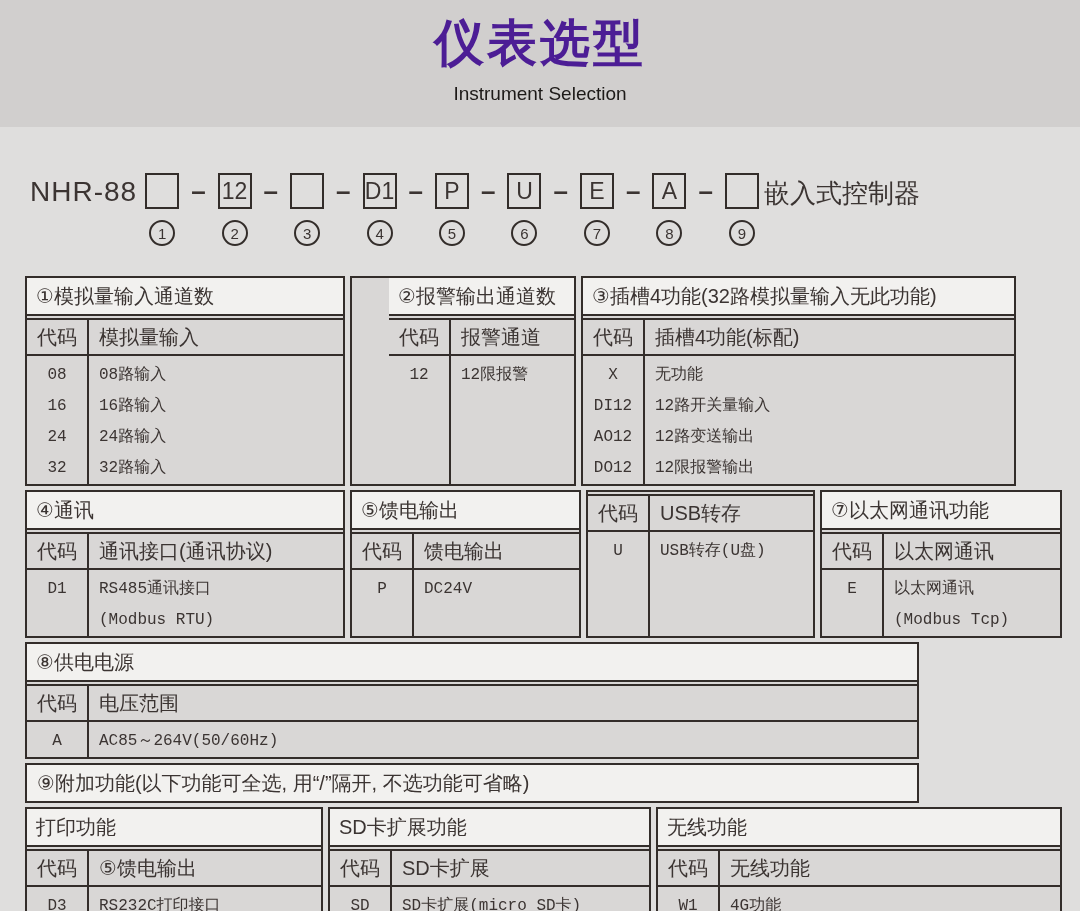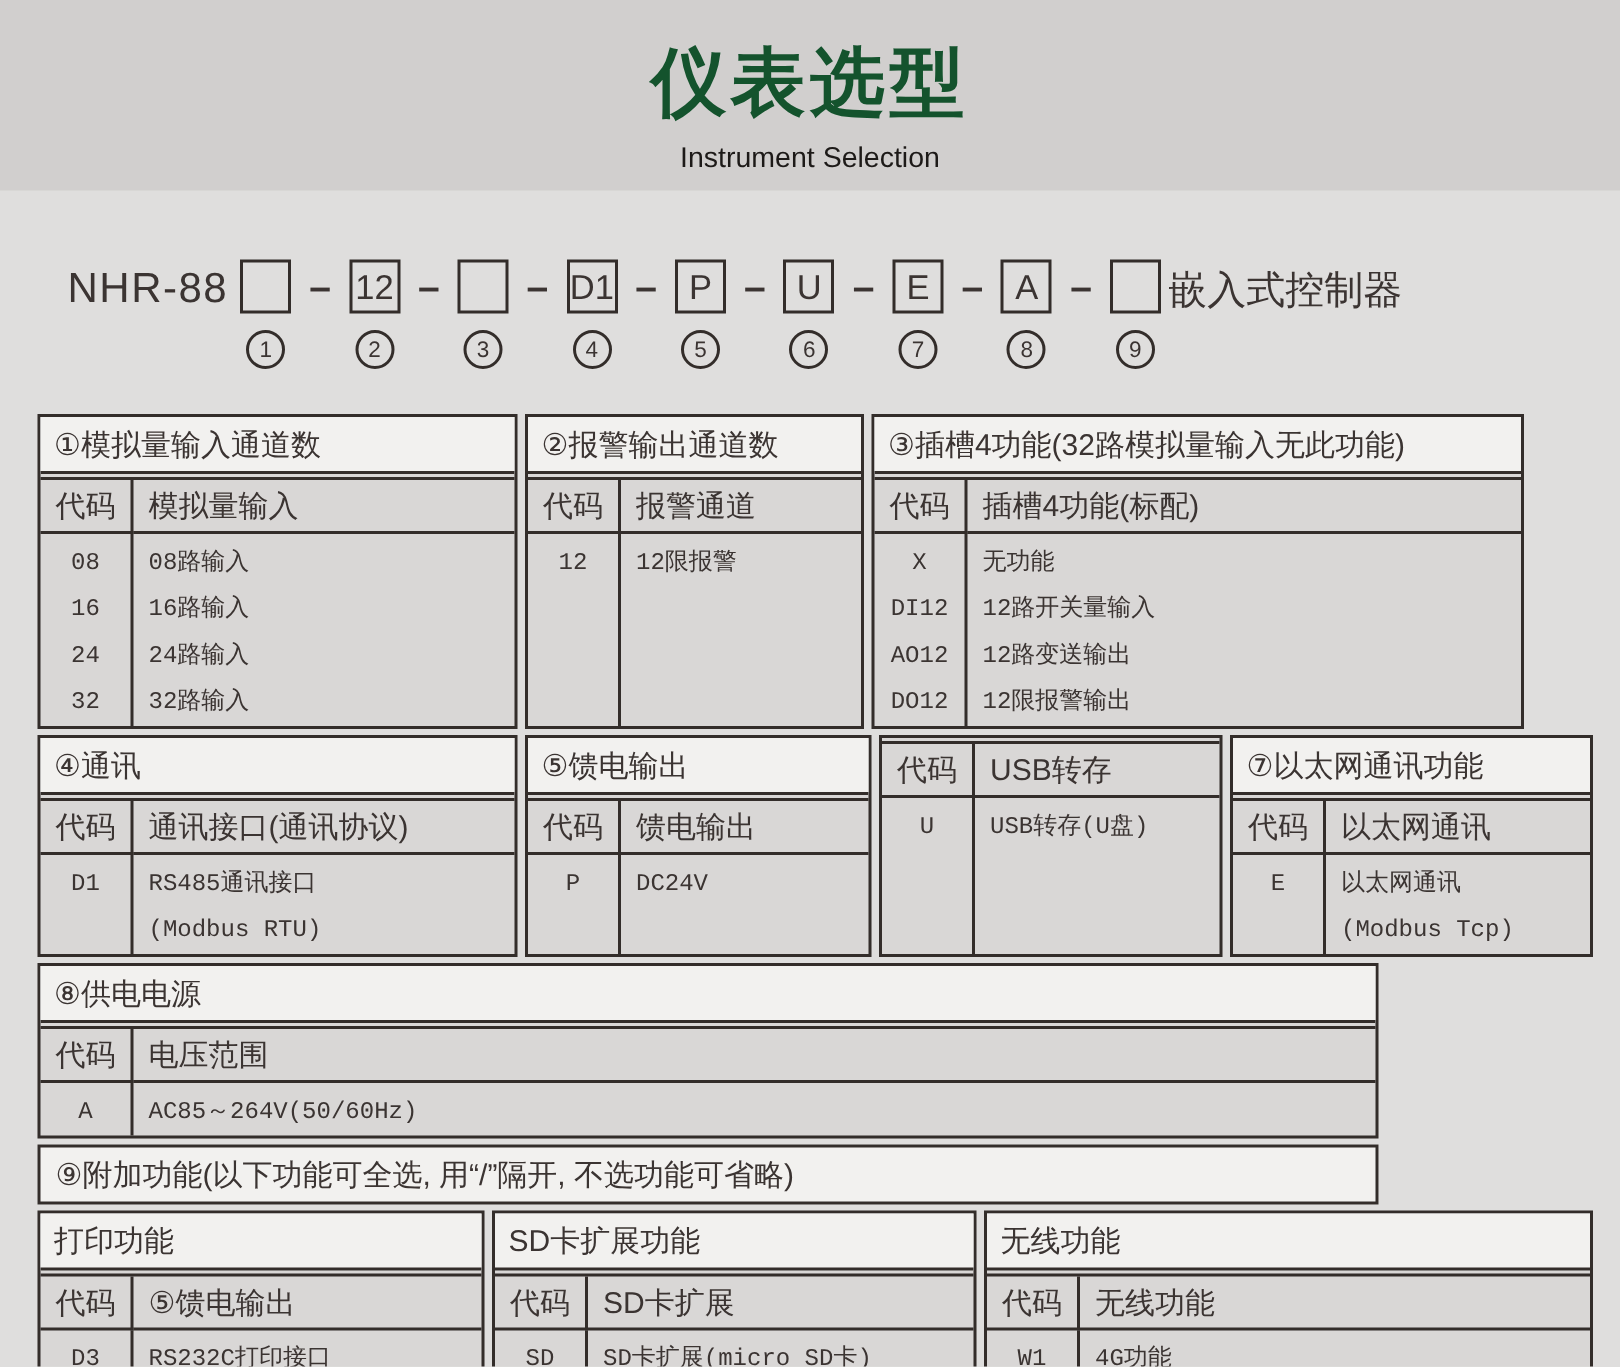--- a/index.html
+++ b/index.html
@@ -17,38 +17,38 @@
     background:var(--bg-main);
     color:var(--text);
     overflow:hidden;
   }
   .top-band{
     height:127px;
     background:var(--bg-top);
     text-align:center;
   }
   .page-title{
-    padding-top:22px;
+    padding-top:10px;
     font-size:50px;
     font-weight:bold;
     letter-spacing:3px;
-    color:#14532d;
+    color:#4c1d95;
   }
   .page-subtitle{
     margin-top:6px;
     font-size:19px;
     font-weight:500;
     color:#1d1a18;
   }
   .main{padding:0 18px 0 25px;}
   
   .model-row{
     display:flex;
     align-items:flex-start;
-    margin:46px 0 0 20px;
+    margin:46px 0 0 5px;
   }
   .model-prefix{
     font-size:28px;
     margin:3px 8px 0 0;
     letter-spacing:1px;
   }
   .slot{display:flex;flex-direction:column;align-items:center;}
   .box{
     width:34px;height:36px;
     border:2.5px solid var(--line);
@@ -122,21 +122,21 @@
   .b-label{padding:4px 0 0 10px;}
   .line{height:31px;line-height:31px;font-size:16px;white-space:nowrap;font-family:Liberation Mono, monospace;}
   .band-title{
     border:2px solid var(--line);
     background:var(--title-bg);
     padding:5px 10px 4px;
     font-size:20px;
     margin-bottom:4px;
   }
   
-  .w320{width:320px;} .w272{width:226px;} .w435{width:435px;}
+  .w320{width:320px;} .w272{width:226px;padding-left:37px;} .w435{width:435px;}
   .w231{width:231px;} .w229{width:229px;} .w242{width:242px;}
   .wfull{width:894px;}
   .w298{width:298px;} .w323{width:323px;} .w406{width:406px;}
 </style>
 </head>
 <body>
 
 <div class="top-band">
   <div class="page-title">仪表选型</div>
   <div class="page-subtitle">Instrument Selection</div>

